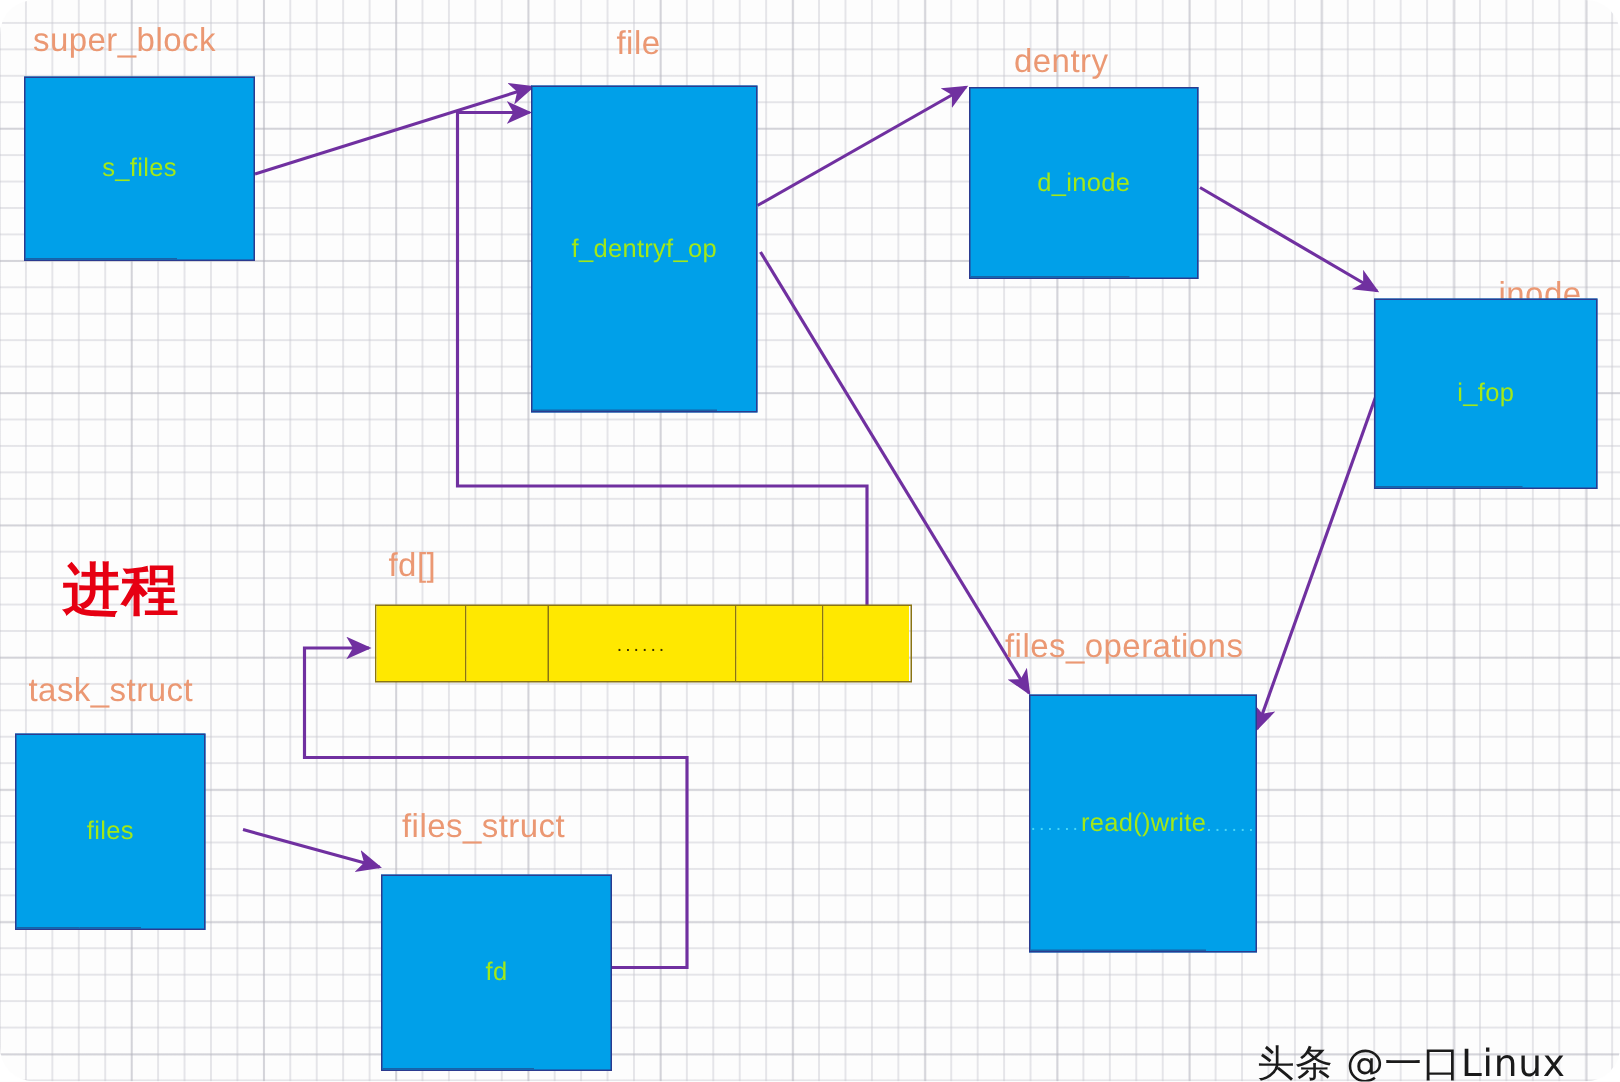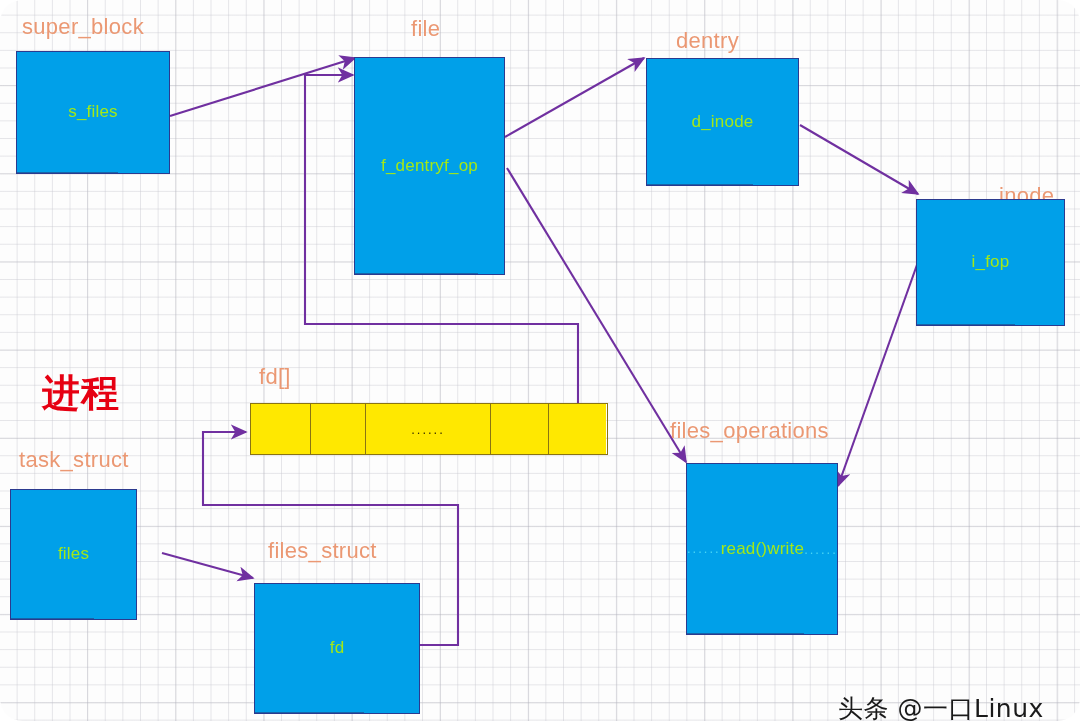--- a/index.html
+++ b/index.html
@@ -162,21 +162,21 @@
   </div>
 
   <div class="caption" style="left:19px;top:447px;">task_struct</div>
   <div class="struct" style="left:10px;top:489px;width:127px;height:131px;text-align:center;">
     <div class="row"></div>
     <div class="row">files</div>
     <div class="row"></div>
   </div>
 
   <div class="caption" style="left:268px;top:538px;">files_struct</div>
-  <div class="struct" style="left:254px;top:583px;width:166px;height:131px;">
+  <div class="struct" style="left:254px;top:583px;width:154px;height:131px;">
     <div class="row"></div>
     <div class="row">fd</div>
     <div class="row"></div>
   </div>
 
   <div class="caption" style="left:670px;top:418px;">files_operations</div>
   <div class="struct" style="left:686px;top:463px;width:152px;height:172px;">
     <div class="row dots">......</div>
     <div class="row">read()</div>
     <div class="row">write</div>

